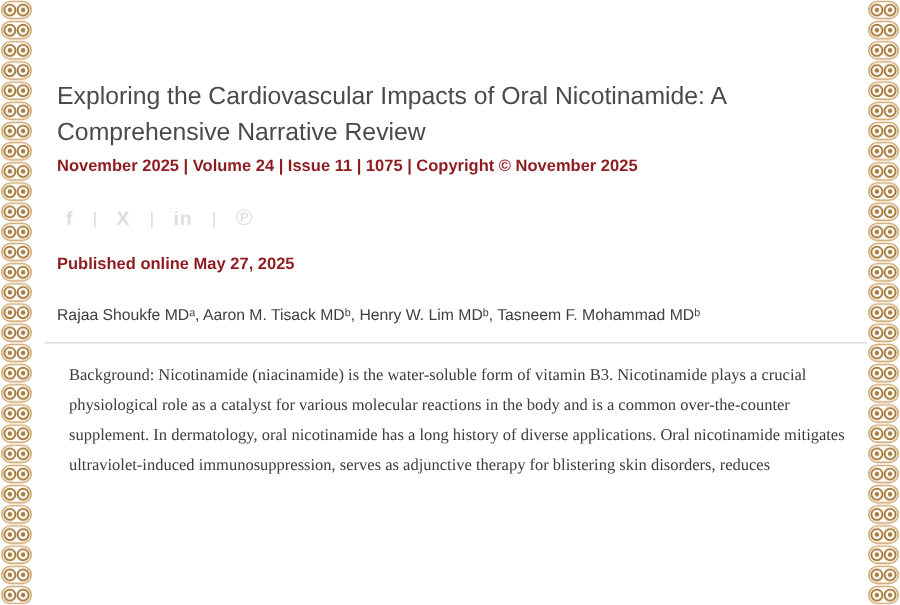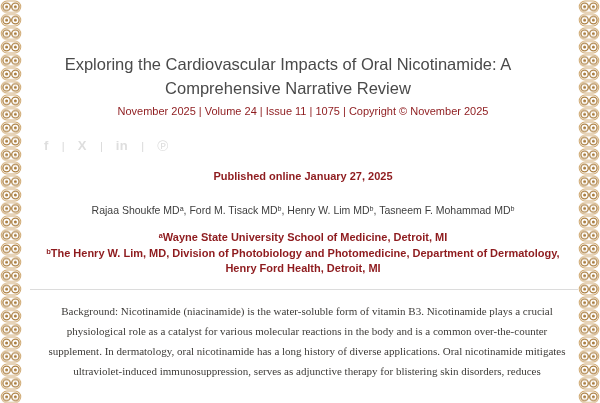--- a/index.html
+++ b/index.html
@@ -12,34 +12,33 @@
     --accent: #8e1b1e;
   }
   .ornament { position: absolute; top: 0; width: 22px; height: 403px; }
   .ornament.left  { left: 0; }
   .ornament.right { right: 0; }
 
   .content {
     position: absolute;
     left: 22px; right: 22px; top: 0; bottom: 0;
     padding: 52px 10px 16px 16px;
-    text-align: center;
   }
 
   .title {
     font-size: 16.5px;
     line-height: 24px;
     font-weight: 500;
     color: #4a4a4a;
     max-width: 500px;
   }
   .meta-line {
     margin-top: 5px;
     font-size: 11px;
-    font-weight: 400;
+    font-weight: 700;
     color: var(--accent);
   }
 
   .social-row {
     margin-top: 21px;
     margin-left: 6px;
     display: flex;
     align-items: center;
     gap: 13px;
     color: #dedede;
@@ -139,28 +138,24 @@
   <div class="social-row">
     <span class="social-icon">f</span>
     <span class="social-sep">|</span>
     <span class="social-icon">X</span>
     <span class="social-sep">|</span>
     <span class="social-icon">in</span>
     <span class="social-sep">|</span>
     <span class="social-icon pinterest">℗</span>
   </div>
 
-  <div class="published-line">Published online January 27, 2025</div>
+  <div class="published-line">Published online May 27, 2025</div>
 
-  <div class="authors-line">Rajaa Shoukfe MDᵃ, Ford M. Tisack MDᵇ, Henry W. Lim MDᵇ, Tasneem F. Mohammad MDᵇ</div>
+  <div class="authors-line">Rajaa Shoukfe MDᵃ, Aaron M. Tisack MDᵇ, Henry W. Lim MDᵇ, Tasneem F. Mohammad MDᵇ</div>
 
-  <div class="affiliations">
-    <p class="affiliation">ᵃWayne State University School of Medicine, Detroit, MI</p>
-    <p class="affiliation">ᵇThe Henry W. Lim, MD, Division of Photobiology and Photomedicine, Department of Dermatology, Henry Ford Health, Detroit, MI</p>
-  </div>
 
   <hr class="divider">
 
   <section class="abstract">
     <p class="abstract-body">
       <span class="label">Background:</span>
       <span>Nicotinamide (niacinamide) is the water-soluble form of vitamin B3. Nicotinamide plays a crucial physiological role as a catalyst for various molecular reactions in the body and is a common over-the-counter supplement. In dermatology, oral nicotinamide has a long history of diverse applications. Oral nicotinamide mitigates ultraviolet-induced immunosuppression, serves as adjunctive therapy for blistering skin disorders, reduces inflammation and sebum</span>
     </p>
   </section>
 

